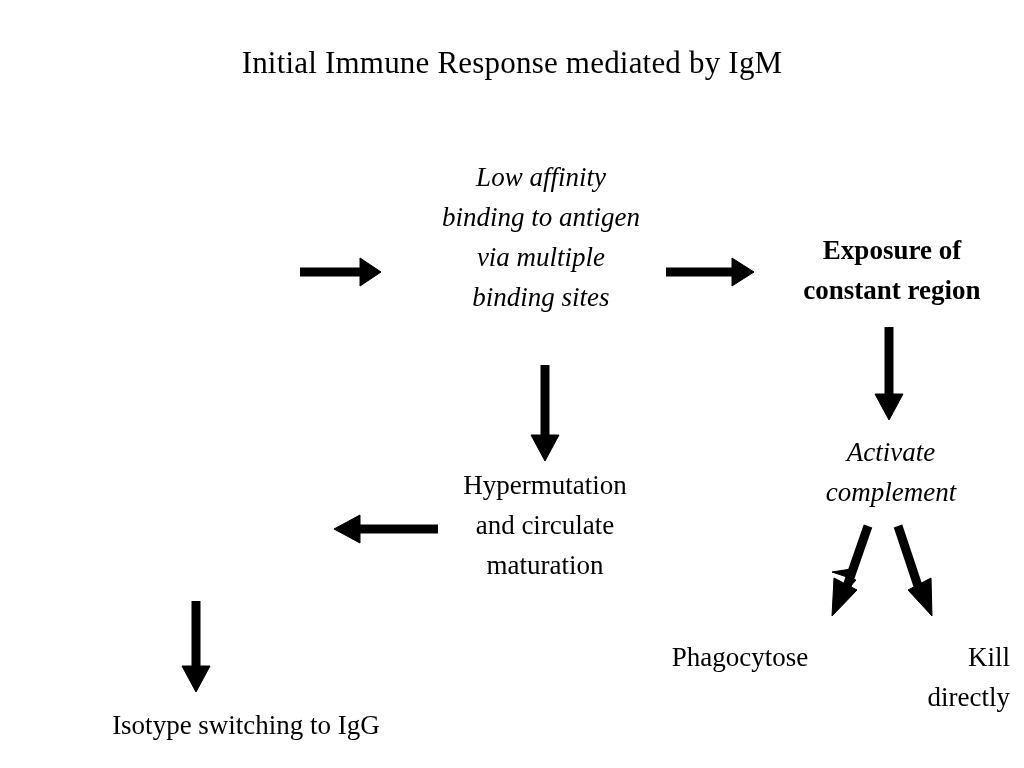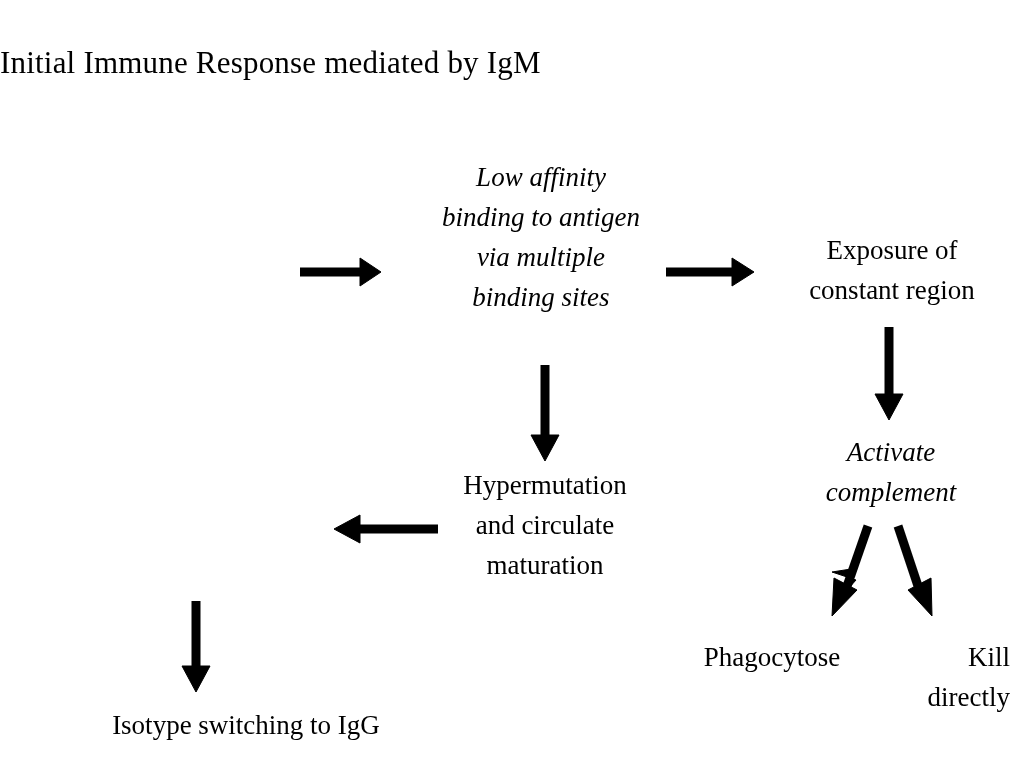--- a/index.html
+++ b/index.html
@@ -15,41 +15,41 @@
     background: #ffffff;
     overflow: hidden;
     font-family: "Liberation Serif", "DejaVu Serif", serif;
     color: #000000;
   }
   .title {
     position: absolute;
     left: 0;
     top: 44px;
     width: 1024px;
-    text-align: left;
+    text-align: center;
     font-size: 31px;
     line-height: 38px;
     letter-spacing: 0.2px;
     white-space: nowrap;
   }
   .node {
     position: absolute;
     text-align: center;
     font-size: 27px;
     line-height: 40px;
     white-space: pre-line;
   }
   
   #node-igm         { left:  16px; top: 139px; width: 290px; }
   #node-lowaff      { left: 396px; top: 157px; width: 290px; font-style: italic; }
-  #node-exposure    { left: 760px; top: 230px; width: 264px; }
+  #node-exposure    { left: 760px; top: 230px; width: 264px; font-weight: bold; }
   #node-hypermut    { left: 420px; top: 465px; width: 250px; }
   #node-activate    { left: 776px; top: 432px; width: 230px; font-style: italic; }
   #node-twobinding  { left:  46px; top: 472px; width: 290px; }
-  #node-phagocytose { left: 672px; top: 637px; width: 200px; }
+  #node-phagocytose { left: 640px; top: 637px; width: 200px; }
   #node-kill        { left: 880px; top: 637px; width: 130px; text-align: right; }
   #node-isotype     { left:  56px; top: 705px; width: 380px; }
 
   .arrow-layer {
     position: absolute;
     left: 0; top: 0;
     width: 1024px;
     height: 768px;
     pointer-events: none;
   }

